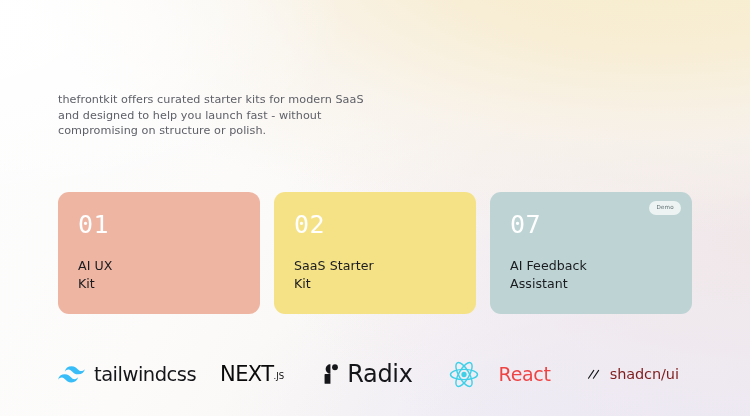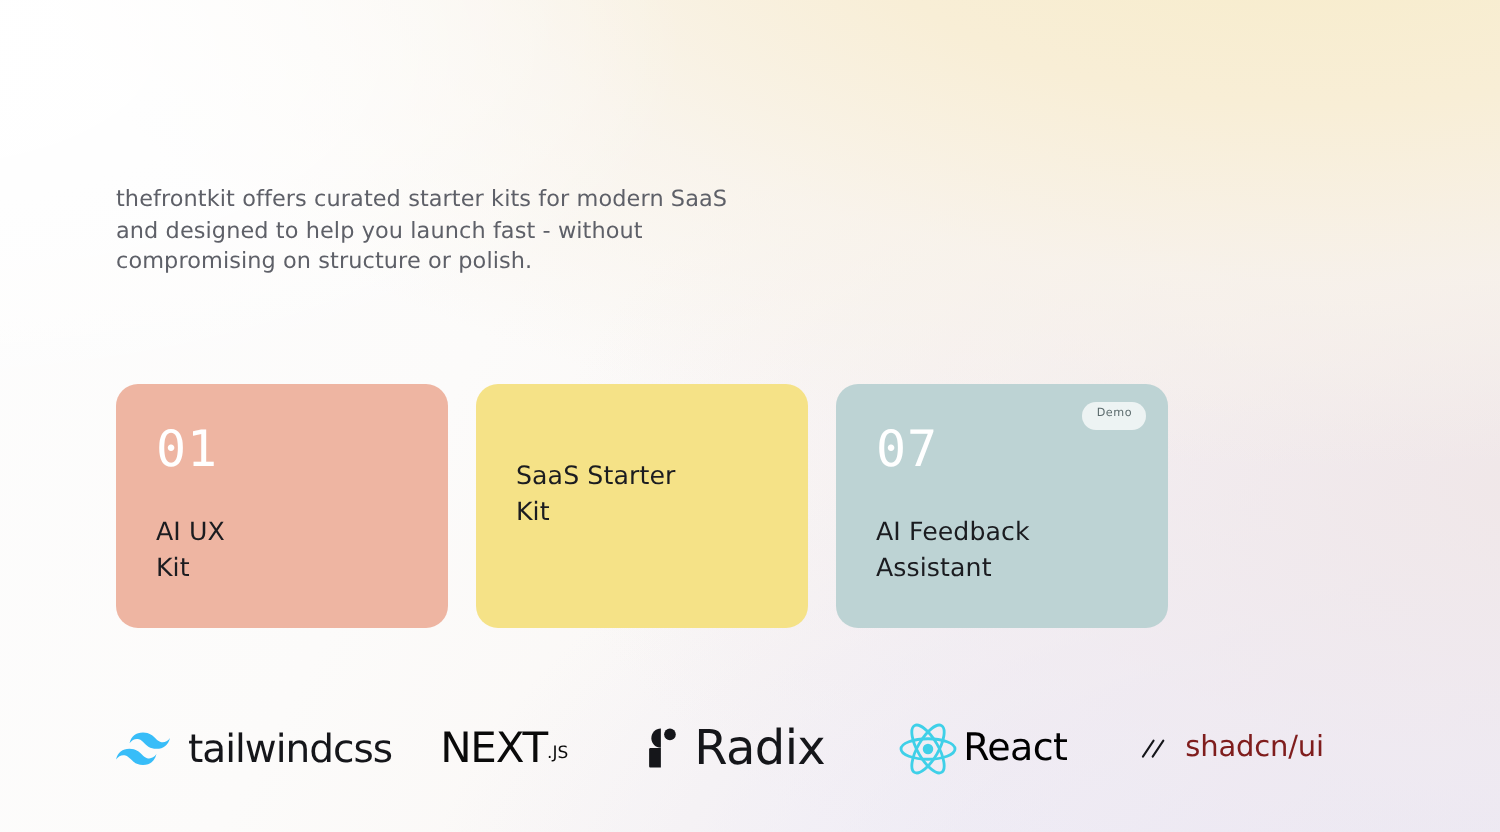--- a/index.html
+++ b/index.html
@@ -50,21 +50,21 @@
     font-size:11.2px;
     line-height:15.6px;
     color:#5e6068;
     letter-spacing:0.05px;
   }
   .lede .ln { display:block; white-space:pre; }
 
   
   .cards {
     position:absolute; left:58px; top:192px;
-    width:526px; height:122px;
+    width:634px; height:122px;
     display:flex; gap:14px;
   }
   .card {
     position:relative;
     flex:1 1 0;
     border-radius:11px;
     padding:19px 20px 0 20px;
     overflow:hidden;
   }
   .card-num {
@@ -113,21 +113,21 @@
     font-size:19px;
     letter-spacing:-0.4px;
     color:#15161a;
   }
   .wm-tw { margin-left:9px; font-size:19.5px; letter-spacing:-0.5px; }
   .wm-next {
     font-size:21px; letter-spacing:-0.6px; font-weight:400; color:#0a0a0a;
   }
   .wm-next .sub { font-size:8.5px; letter-spacing:0px; vertical-align:2px; }
   .wm-radix { margin-left:9px; font-size:24px; letter-spacing:-0.3px; }
-  .wm-react { margin-left:3px; font-size:19px; letter-spacing:-0.3px; color:#000000; }
+  .wm-react { margin-left:20px; font-size:19px; letter-spacing:-0.3px; color:#ef4444; }
   .wm-shadcn { margin-left:8px; font-size:14.5px; letter-spacing:-0.1px; color:#7f1d1d; }
 </style>
 </head>
 <body>
 
 <div class="bg-layer bg-base"></div>
 <div class="bg-layer bg-tintL"></div>
 
 <div class="page">
 
@@ -142,20 +142,21 @@
 
     <div class="card" id="card-0" style="background: rgb(238, 181, 162);">
       <div class="card-num">01</div>
       <div class="card-title">
         <span class="ln">AI UX</span>
         <span class="ln">Kit</span>
       </div>
     </div>
 
     <div class="card" id="card-1" style="background: rgb(245, 226, 135);">
+      <div class="card-num">02</div>
       <div class="card-title">
         <span class="ln">SaaS Starter</span>
         <span class="ln">Kit</span>
       </div>
     </div>
 
     <div class="card" id="card-2" style="background: rgb(189, 211, 212);">
       <div class="badge">Demo</div>
       <div class="card-num">07</div>
       <div class="card-title">

